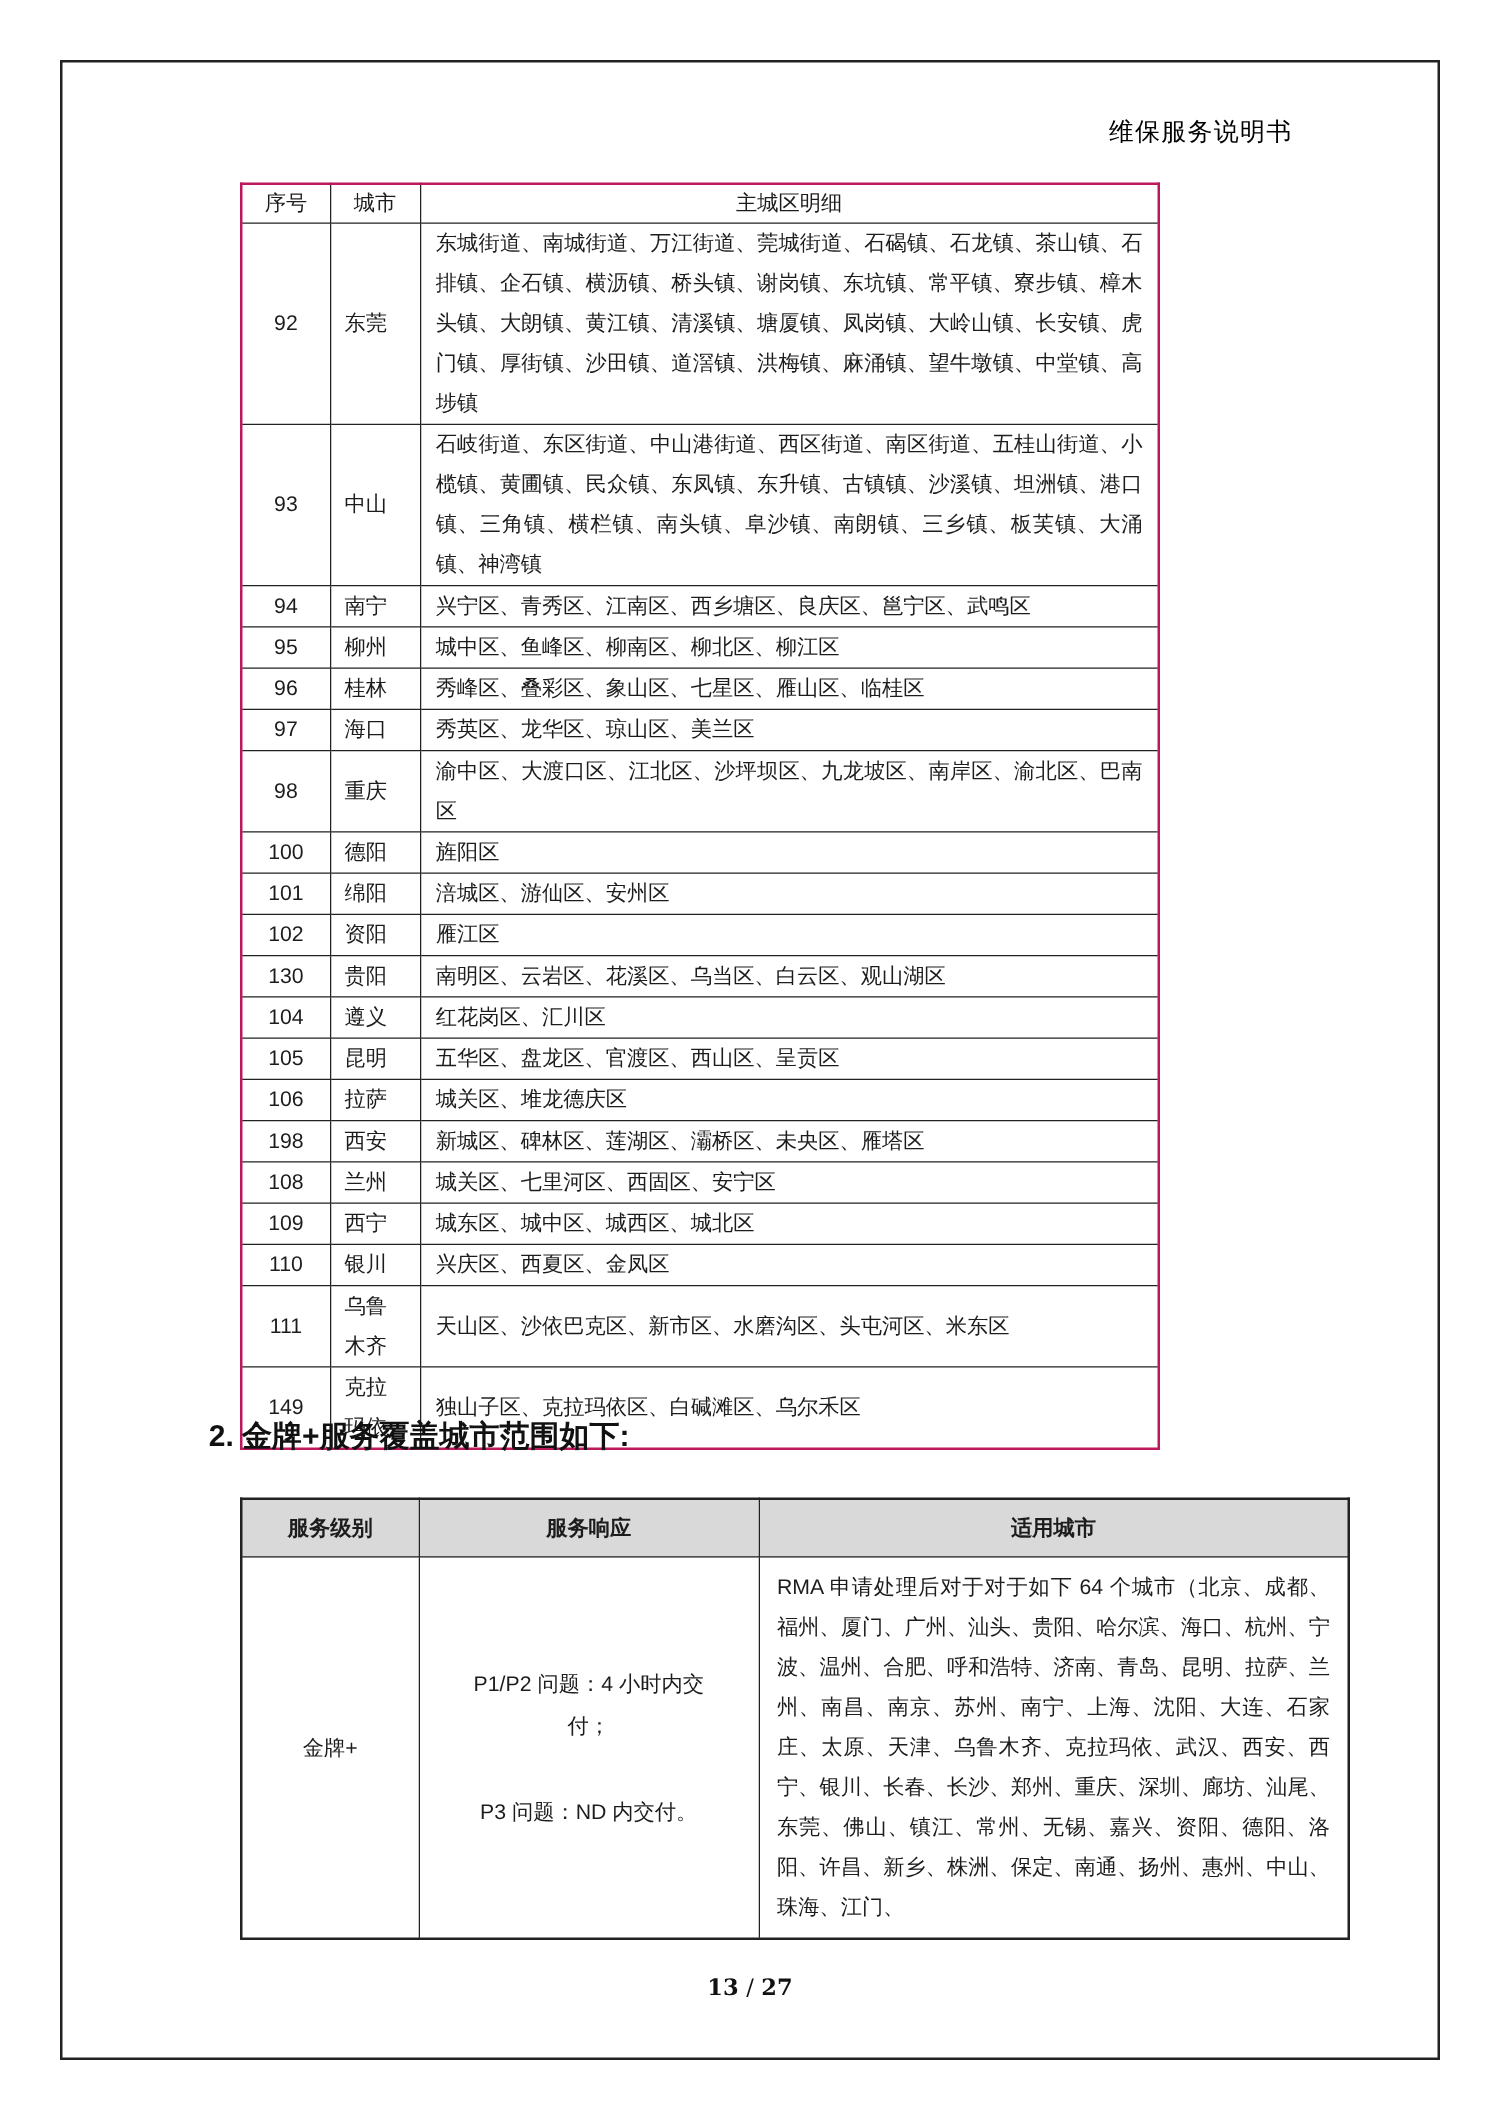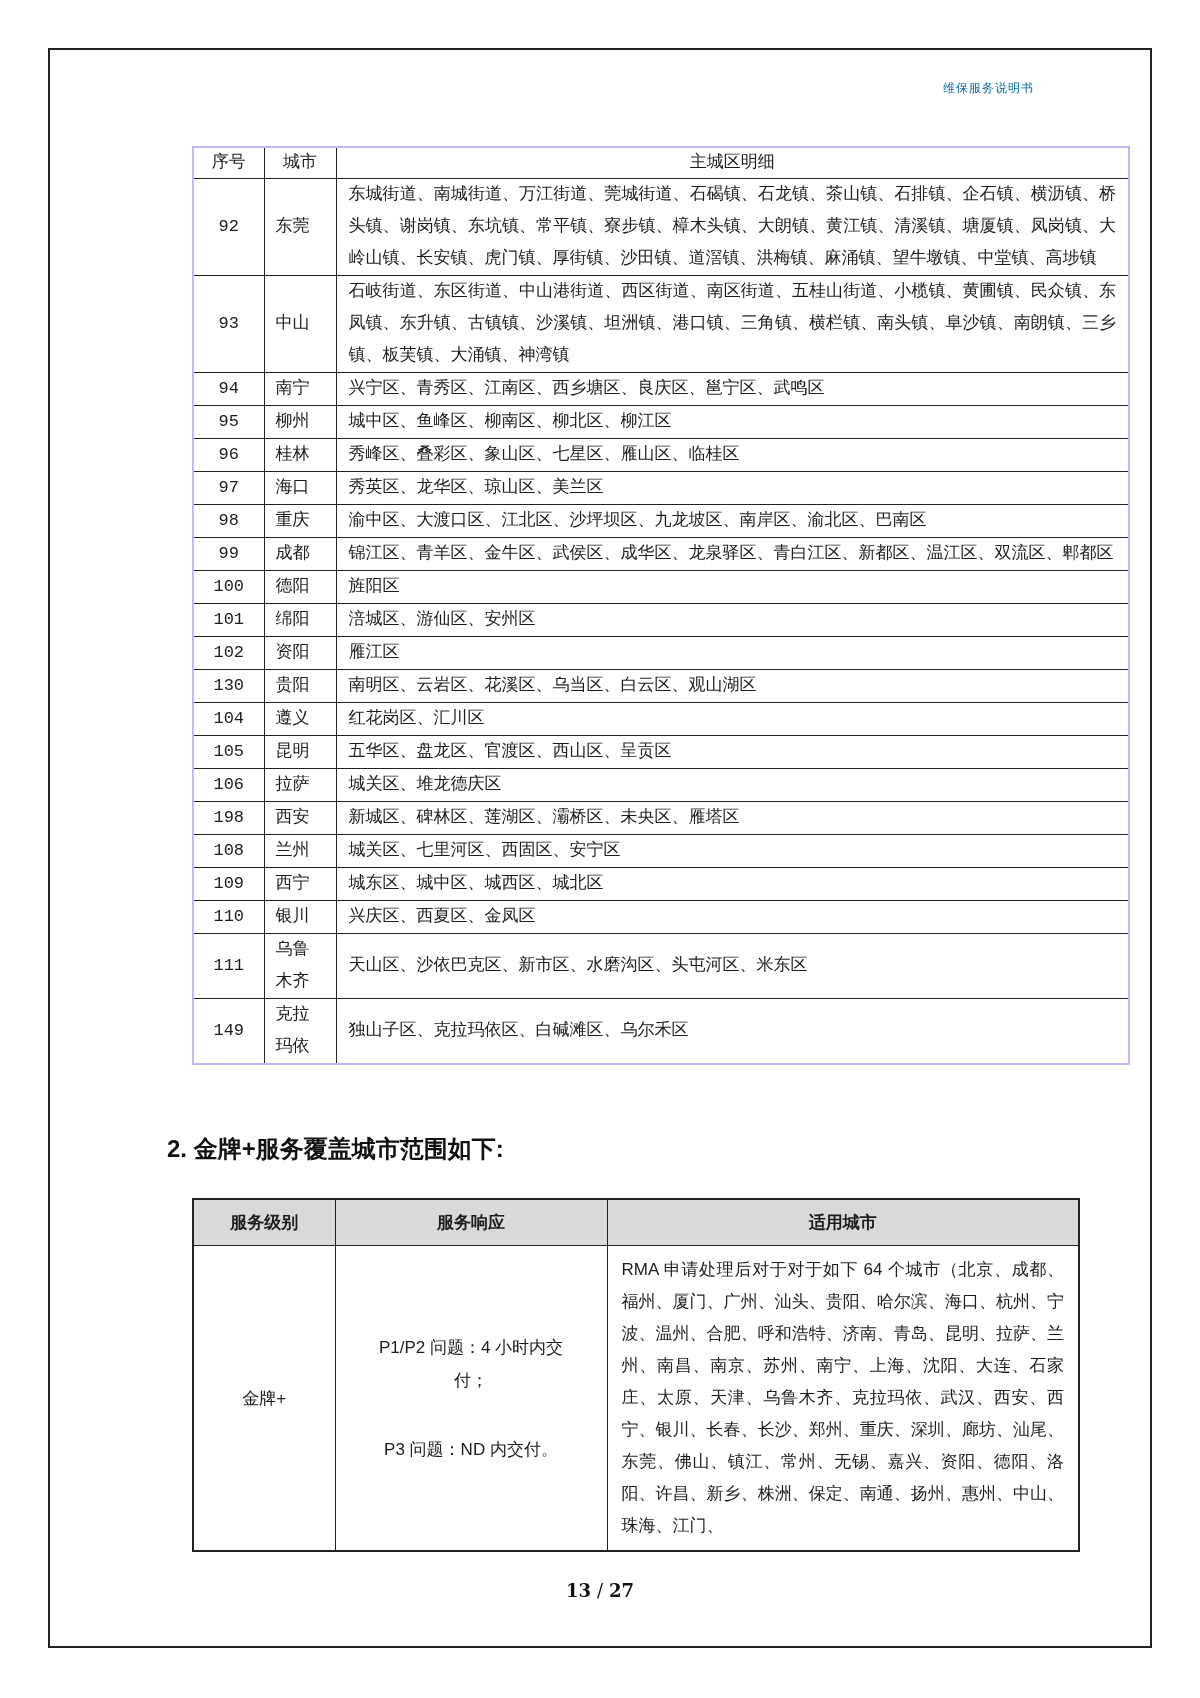--- a/index.html
+++ b/index.html
@@ -5,26 +5,26 @@
   html,body{margin:0;padding:0;}
   body{
     width:1200px;height:1698px;background:#ffffff;position:relative;
     font-family:"Liberation Sans", sans-serif;color:#1c1c1c;overflow:hidden;
   }
   .page-frame{
     position:absolute;left:48px;top:48px;width:1100px;height:1596px;
     border:2px solid #222222;background:#ffffff;
   }
   .doc-header{
-    position:absolute;left:193px;top:80px;width:841px;
-    text-align:right;font-size:12px;color:#0369a1;letter-spacing:1px;
+    position:absolute;left:193px;top:92px;width:841px;
+    text-align:right;font-size:20px;color:#000000;letter-spacing:1px;
   }
   
   table{border-collapse:collapse;table-layout:fixed;}
-  .t1{position:absolute;left:192px;top:146px;width:938px;border:2px solid #c4b5fd;font-family:Liberation Mono, monospace;}
+  .t1{position:absolute;left:192px;top:146px;width:736px;border:2px solid #be185d;}
   .t1 th,.t1 td{border:1px solid #222;font-size:17px;font-weight:normal;vertical-align:middle;}
   .t1 th{height:30px;line-height:30px;text-align:center;padding:0;}
   .t1 td{line-height:32px;padding:0;}
   .t1 .no-cell{text-align:center;}
   .t1 .city-cell{padding:0 11px;word-break:break-all;}
   .t1 .detail-cell{text-align:justify;padding:0 12px;word-break:break-all;}
   
   .section-heading{
     position:absolute;left:167px;top:1133px;font-size:24px;font-weight:bold;color:#111;
   }
@@ -98,25 +98,20 @@
         <td class="no-cell">97</td>
         <td class="city-cell">海口</td>
         <td class="detail-cell">秀英区、龙华区、琼山区、美兰区</td>
       </tr>
   <tr>
         <td class="no-cell">98</td>
         <td class="city-cell">重庆</td>
         <td class="detail-cell">渝中区、大渡口区、江北区、沙坪坝区、九龙坡区、南岸区、渝北区、巴南区</td>
       </tr>
   <tr>
-        <td class="no-cell">99</td>
-        <td class="city-cell">成都</td>
-        <td class="detail-cell">锦江区、青羊区、金牛区、武侯区、成华区、龙泉驿区、青白江区、新都区、温江区、双流区、郫都区</td>
-      </tr>
-  <tr>
         <td class="no-cell">100</td>
         <td class="city-cell">德阳</td>
         <td class="detail-cell">旌阳区</td>
       </tr>
   <tr>
         <td class="no-cell">101</td>
         <td class="city-cell">绵阳</td>
         <td class="detail-cell">涪城区、游仙区、安州区</td>
       </tr>
   <tr>

